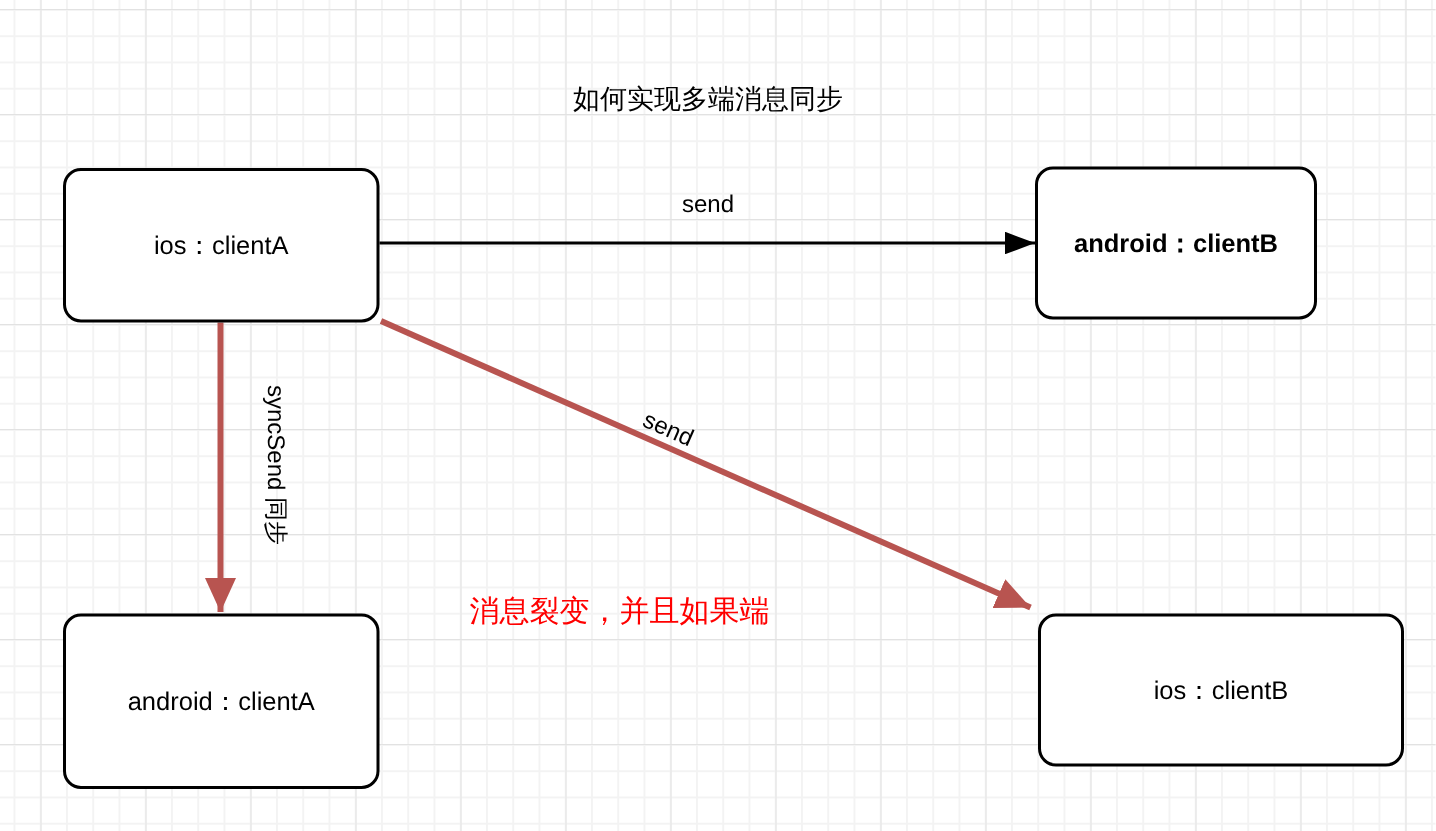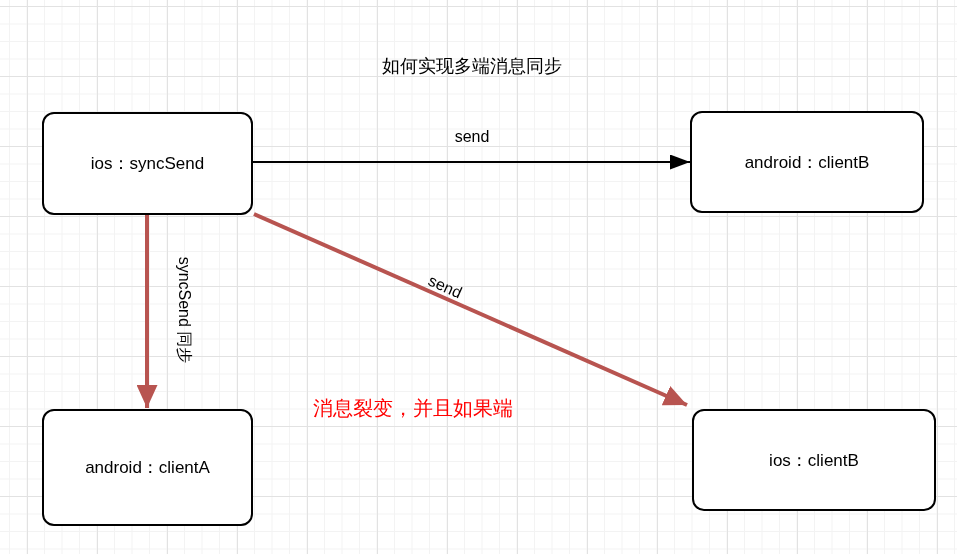--- a/index.html
+++ b/index.html
@@ -40,21 +40,21 @@
     background: #ffffff;
     border: 2px solid #000000;
     border-radius: 12px;
     display: flex;
     align-items: center;
     justify-content: center;
     font-size: 17px;
     z-index: 2;
   }
   #node-ios-clienta     { left: 42px;  top: 112px; width: 211px; height: 103px; }
-  #node-android-clientb { left: 690px; top: 111px; width: 234px; height: 102px; }
+  #node-android-clientb { left: 690px; top: 111px; width: 188px; height: 102px; font-weight: bold; }
   #node-android-clienta { left: 42px;  top: 409px; width: 211px; height: 117px; }
   #node-ios-clientb     { left: 692px; top: 409px; width: 244px; height: 102px; }
   .edge-label {
     position: absolute;
     font-size: 16px;
     white-space: nowrap;
     z-index: 3;
   }
   #label-send-top  { left: 472px; top: 137px; transform: translate(-50%, -50%); }
   #label-syncsend  { left: 183px; top: 310px; transform: translate(-50%, -50%) rotate(90deg); }
@@ -86,21 +86,21 @@
       <marker id="arrow-red" markerUnits="userSpaceOnUse" markerWidth="25" markerHeight="21" refX="23" refY="10.5" orient="auto">
         <path d="M0,0 L23,10.5 L0,21 Z" fill="#b85450"></path>
       </marker>
     </defs>
     <line x1="253" y1="162" x2="690" y2="162" stroke-width="2" marker-end="url(#arrow-black)" stroke="#000000"></line>
     <line x1="147" y1="215" x2="147" y2="408" stroke-width="4" marker-end="url(#arrow-red)" stroke="#b85450"></line>
     <line x1="254" y1="214" x2="687" y2="405" stroke-width="4" marker-end="url(#arrow-red)" stroke="#b85450"></line>
   </svg>
 
   <div class="node" id="node-ios-clienta">
-    <span>ios：syncSend</span>
+    <span>ios：clientA</span>
   </div>
   <div class="node" id="node-android-clientb">
     <span>android：clientB</span>
   </div>
   <div class="node" id="node-android-clienta">
     <span>android：clientA</span>
   </div>
   <div class="node" id="node-ios-clientb">
     <span>ios：clientB</span>
   </div>

